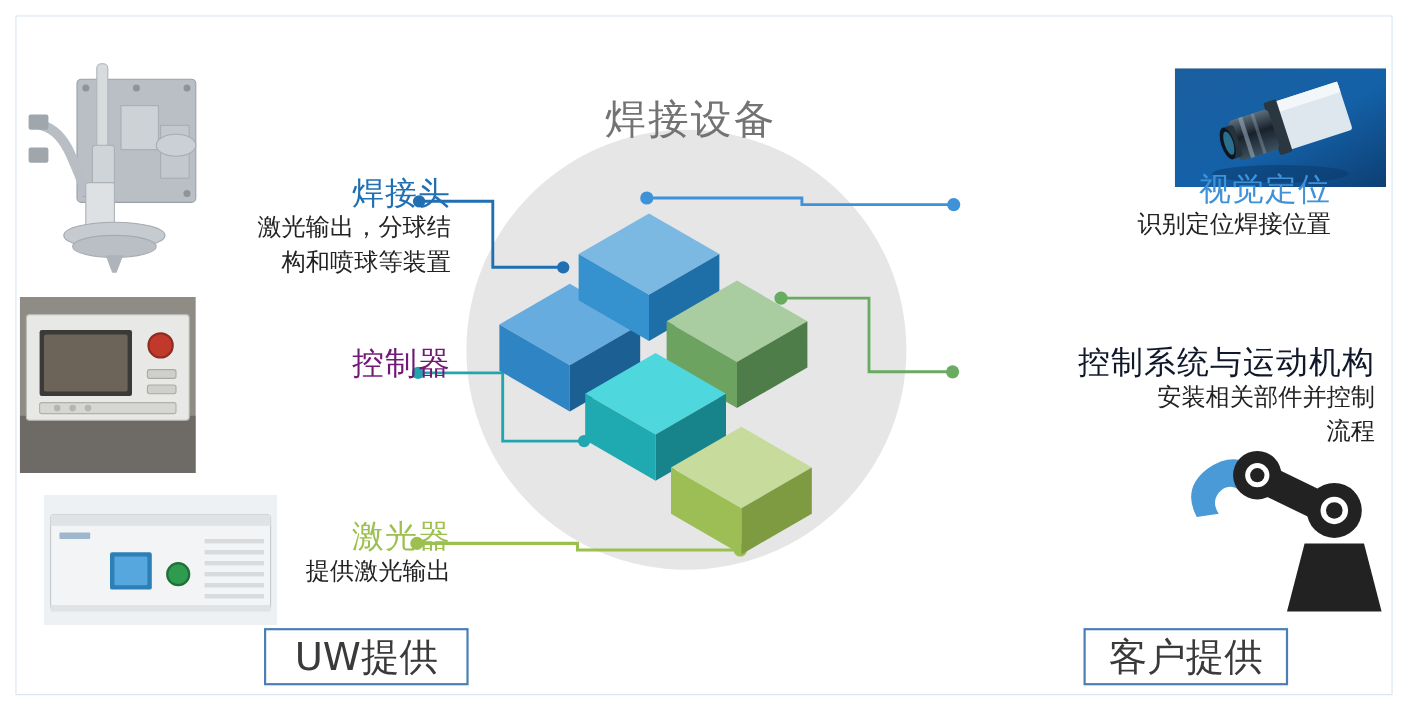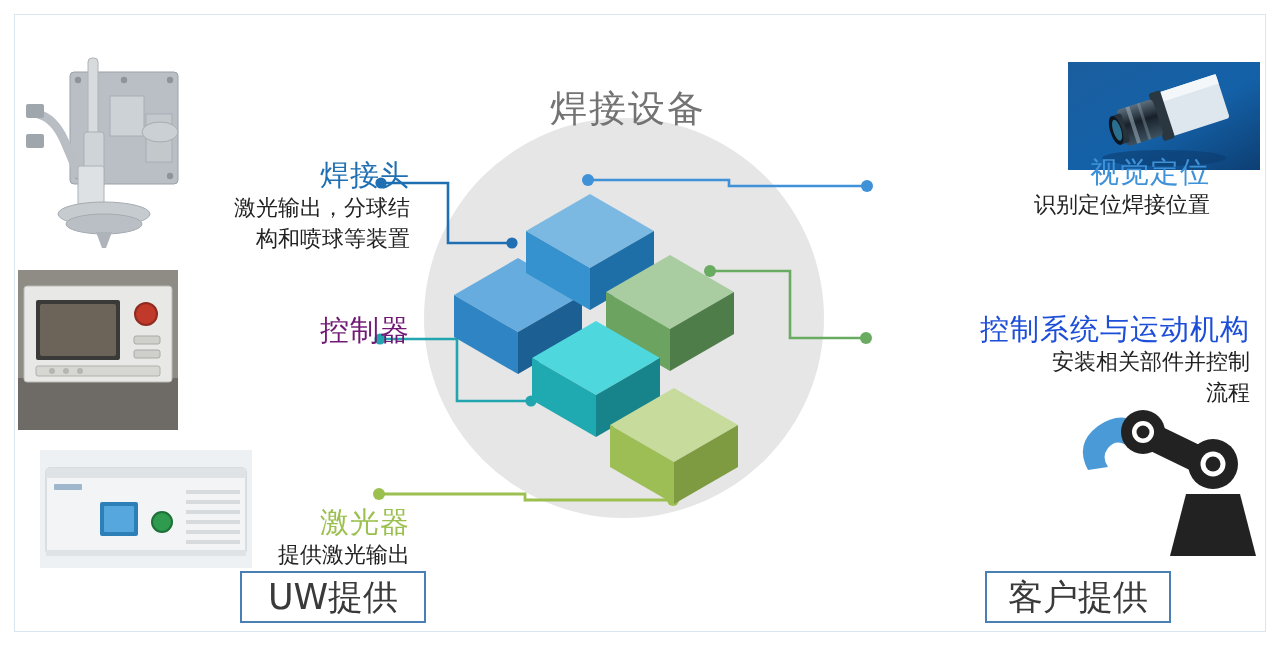--- a/index.html
+++ b/index.html
@@ -27,21 +27,21 @@
   .lbl .head{font-weight:normal;font-size:29px;letter-spacing:1px;line-height:34px;
     font-family:"DejaVu Sans","Liberation Sans",sans-serif;}
   .lbl .desc{font-size:22px;color:#222;line-height:31px;
     font-family:"DejaVu Sans","Liberation Sans",sans-serif;}
   .lbl.right{text-align:right;}
   .lbl.left{text-align:right;}
 
   
   #lab-head{left:150px;top:158px;width:260px;}
   #lab-ctrl{left:150px;top:313px;width:260px;}
-  #lab-laser{left:150px;top:470px;width:260px;margin-top:35px;}
+  #lab-laser{left:150px;top:470px;width:260px;}
   #lab-vision{left:880px;top:155px;width:330px;}
   #lab-motion{left:880px;top:312px;width:370px;}
 
   .tag{
     position:absolute;border:2px solid #4a7fb5;background:#fff;
     display:flex;align-items:center;justify-content:center;
     font-size:35px;color:#3a3a3a;
     font-family:"DejaVu Sans","Liberation Sans",sans-serif;
   }
   #tag-uw{left:240px;top:571px;width:182px;height:48px;}
@@ -248,21 +248,21 @@
     <div class="head" style="color:#9cc04f">激光器</div>
     <div class="desc">提供激光输出</div>
   </div>
 
   <div class="lbl right" id="lab-vision">
     <div class="head" style="color:#3f91d8">视觉定位</div>
     <div class="desc" style="padding-left:6px">识别定位焊接位置</div>
   </div>
 
   <div class="lbl right" id="lab-motion">
-    <div class="head" style="color:#1d4ed8">控制系统与运动机构</div>
+    <div class="head" style="color:#0f172a">控制系统与运动机构</div>
     <div class="desc" style="padding-left:6px">安装相关部件并控制</div>
     <div class="desc" style="padding-left:6px">流程</div>
   </div>
 
   <div class="tag" id="tag-uw">
     <span>UW提供</span>
   </div>
   <div class="tag" id="tag-cust">
     <span>客户提供</span>
   </div>

